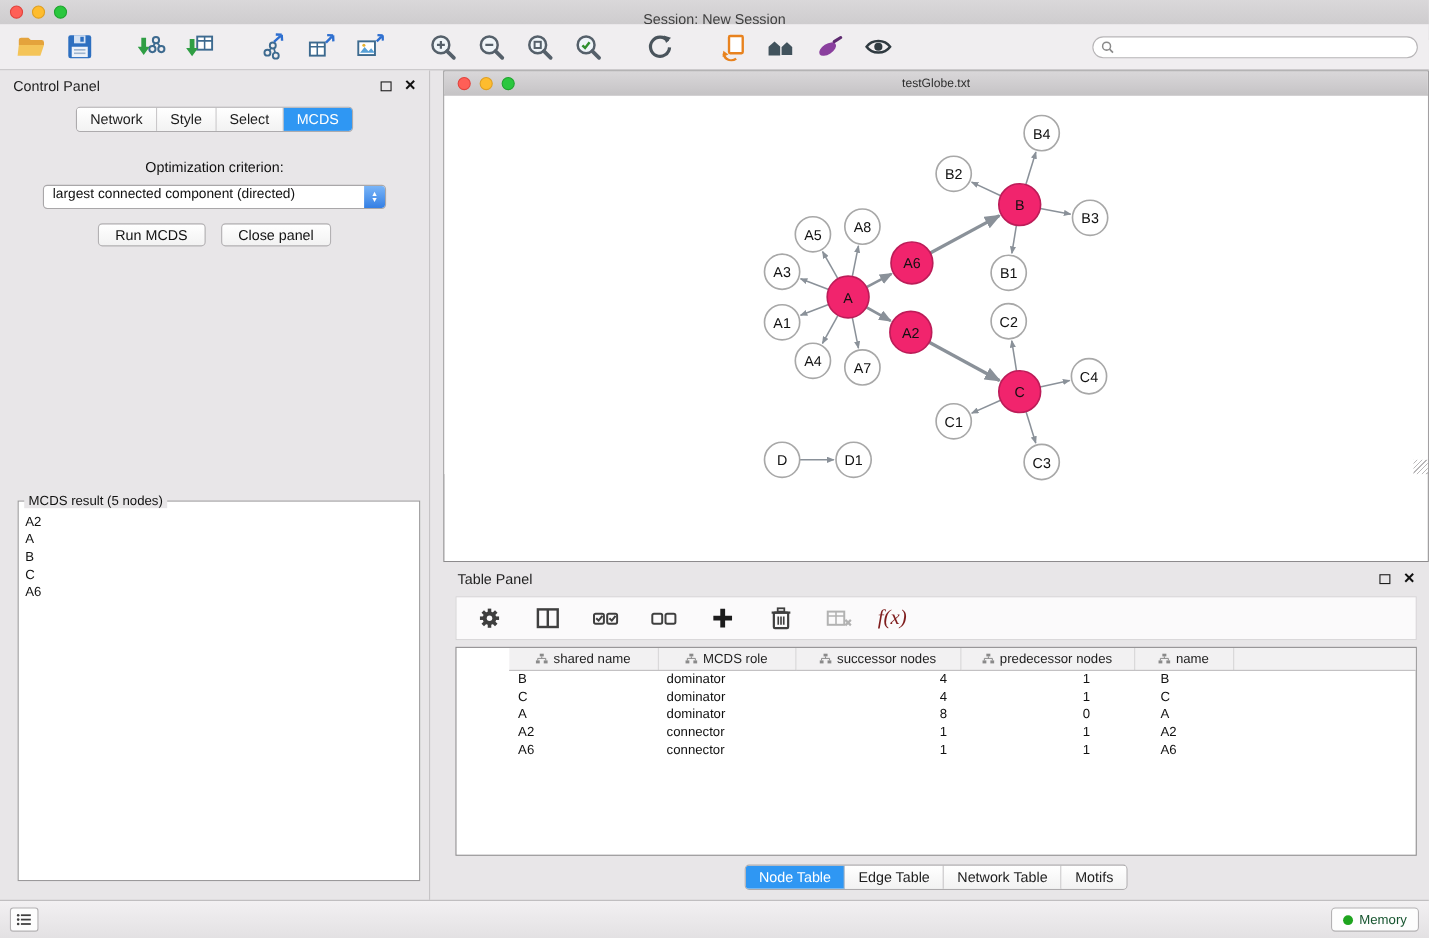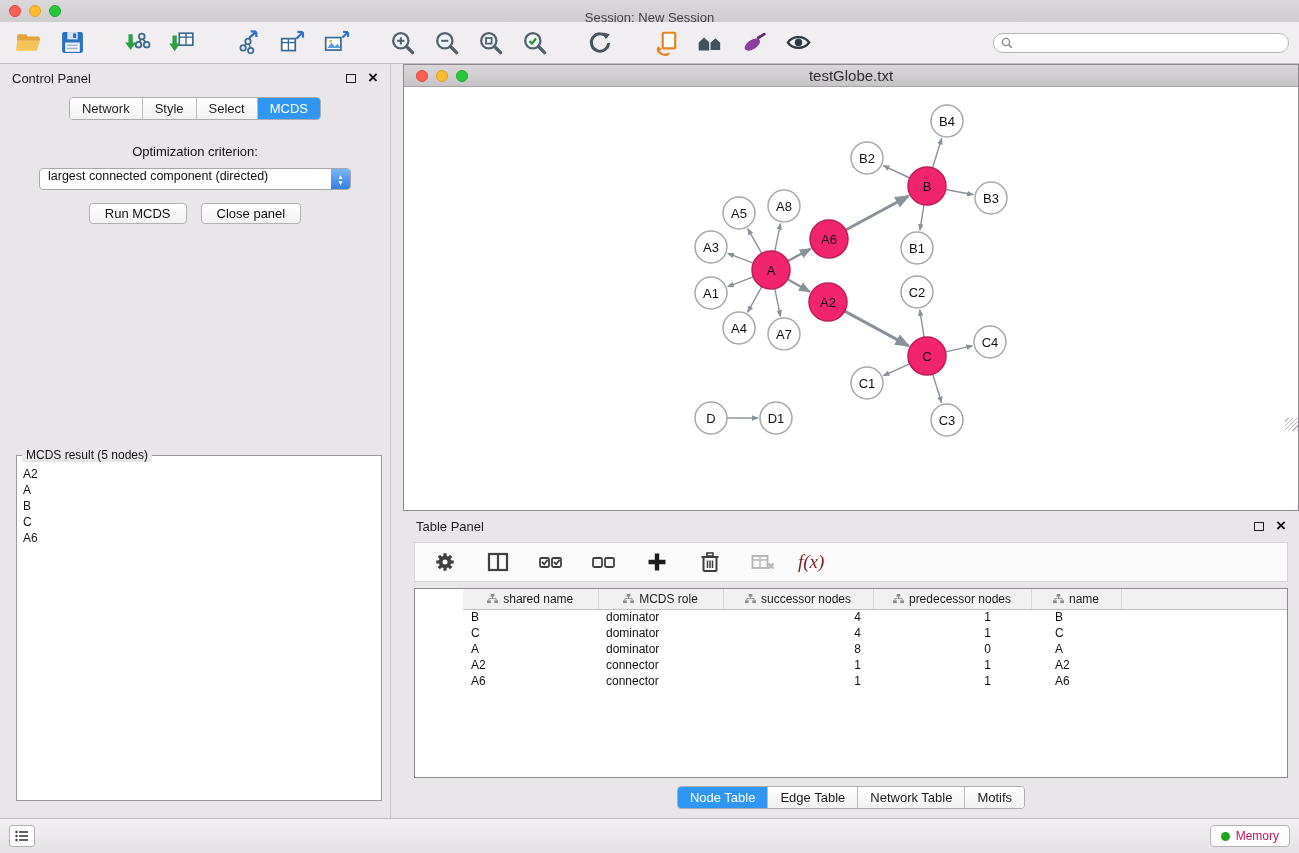--- a/index.html
+++ b/index.html
@@ -46,21 +46,21 @@
   .pbtn{height:21px;padding:0 15px;background:linear-gradient(#ffffff,#f2f2f2);border:1px solid #b3b1b3;border-radius:4px;font-size:13px;display:flex;align-items:center;color:#111;}
 
   .result-box{position:absolute;left:16px;right:8px;top:391px;bottom:17px;background:#fff;border:1px solid #9b999b;}
   .result-legend{position:absolute;top:-8px;left:5px;background:#e8e6e8;padding:0 4px;font-size:12px;color:#111;}
   .result-list{position:absolute;left:4px;right:4px;top:10px;bottom:4px;text-align:left;overflow:hidden;}
   .result-item{font-size:12px;line-height:16px;padding-left:2px;color:#111;}
 
   
   .net-window{position:absolute;left:403px;top:64px;width:896px;height:447px;border:1px solid #8d8b8d;background:#fff;}
   .net-titlebar{height:22px;background:linear-gradient(#d9d7d9,#c6c4c6);border-bottom:1px solid #a5a3a5;position:relative;display:flex;align-items:center;justify-content:center;}
-  .net-title{font-size:15px;color:#2e2e2e;}
+  .net-title{font-size:11px;color:#2e2e2e;}
   .net-canvas{position:relative;width:894px;height:344px;background:#fff;}
   .resize-grip{position:absolute;right:0;bottom:0;width:13px;height:13px;background:repeating-linear-gradient(135deg,transparent,transparent 2px,#b9b7b9 2px,#b9b7b9 3px);}
 
   
   .table-panel{position:absolute;left:403px;top:511px;width:896px;bottom:35px;background:#e8e6e8;}
   .tp-header{height:30px;display:flex;align-items:center;padding:0 13px;}
   .tp-toolbar{margin:1px 11px 0 11px;height:40px;background:#fbfafb;border:1px solid #d6d4d6;display:flex;align-items:center;gap:17px;padding:0 12px;}
   .fx-label{font-family:"Liberation Serif","DejaVu Serif",serif;font-style:italic;color:#7f1d1d;font-size:19px;}
   .tp-table-wrap{margin:6px 11px 0 11px;height:190px;background:#fff;border:1px solid #8d8b8d;overflow:hidden;padding-left:48px;}
   table.data{border-collapse:collapse;width:100%;table-layout:fixed;}
@@ -69,21 +69,21 @@
   .hcell{display:flex;align-items:center;justify-content:center;gap:5px;}
   table.data tbody td{font-size:12px;height:16px;padding:0 8px;color:#111;white-space:nowrap;overflow:hidden;}
   table.data tbody td.c2{text-align:right;padding-right:12px;}
   table.data tbody td.c3{text-align:right;padding-right:40px;}
   table.data tbody td.c4{padding-left:24px;}
   .tp-tabs{display:flex;justify-content:center;margin-top:8px;}
 
   
   .statusbar{position:absolute;left:0;right:0;bottom:0;height:35px;background:linear-gradient(#f2f0f2,#e3e1e3);border-top:1px solid #bcbabc;display:flex;align-items:center;padding:0 9px;}
   .list-btn{width:26px;height:22px;border:1px solid #b3b1b3;border-radius:3px;background:#fdfdfd;display:flex;align-items:center;justify-content:center;}
-  .memory-btn{margin-left:auto;height:22px;border:1px solid #b3b1b3;border-radius:4px;background:#fdfdfd;display:flex;align-items:center;gap:6px;padding:0 10px;font-size:12px;color:#be185d;}
+  .memory-btn{margin-left:auto;height:22px;border:1px solid #b3b1b3;border-radius:4px;background:#fdfdfd;display:flex;align-items:center;gap:6px;padding:0 10px;font-size:12px;color:#14532d;}
   .mem-dot{width:9px;height:9px;border-radius:50%;background:#1ea41e;}
 </style>
 </head>
 <body>
 
 <div class="titlebar">
   <div class="traffic">
     <span class="light red"></span>
     <span class="light yellow"></span>
     <span class="light green"></span>

